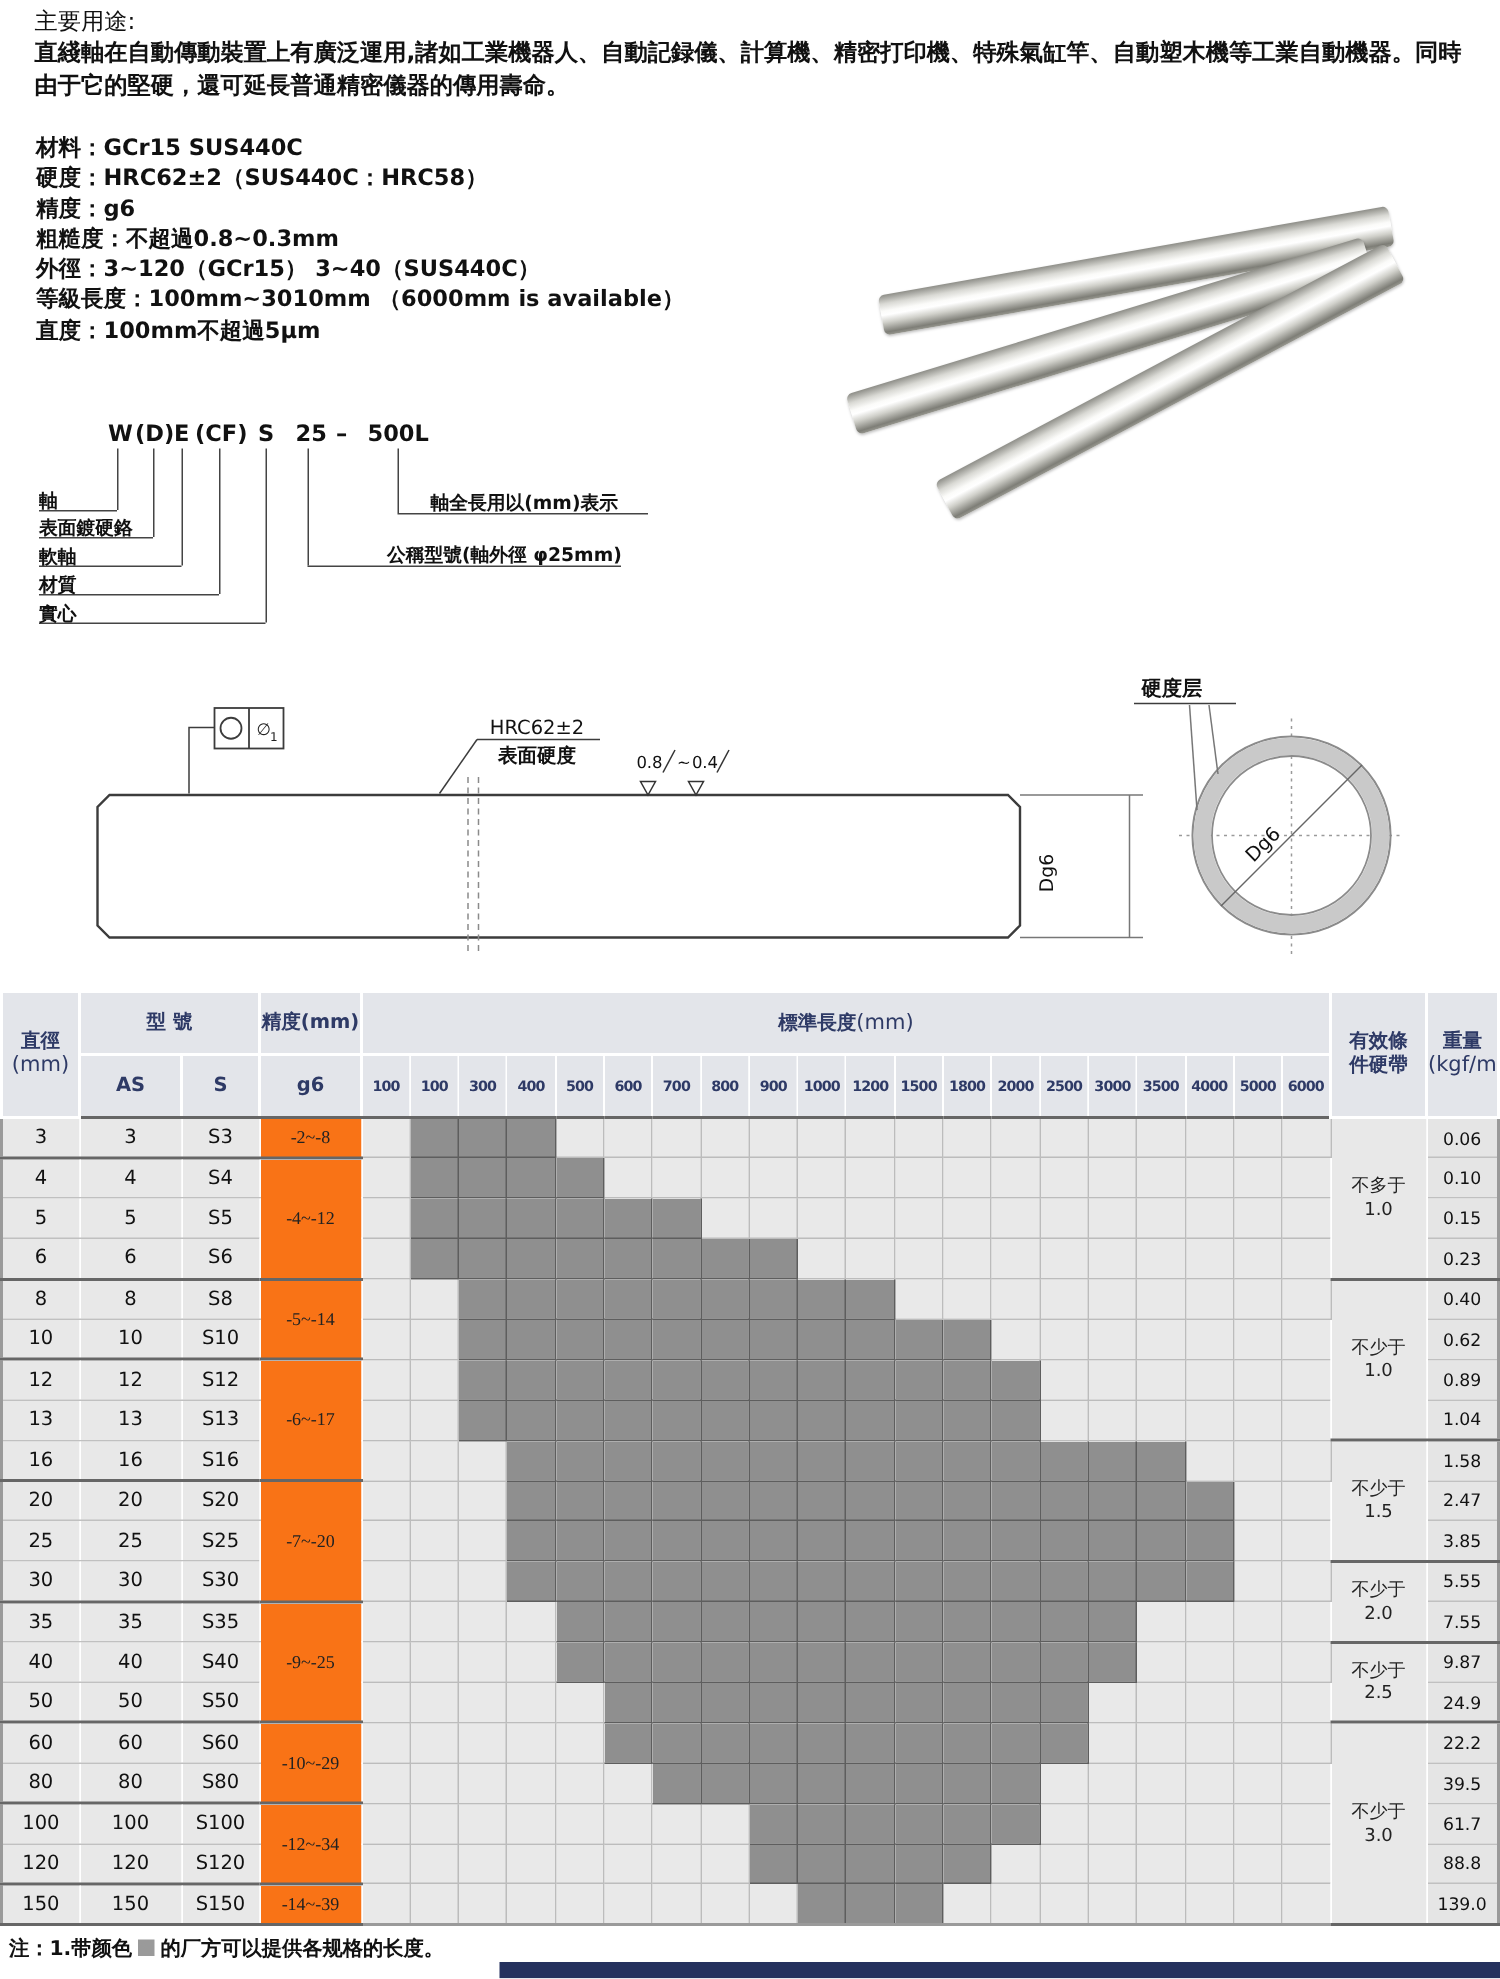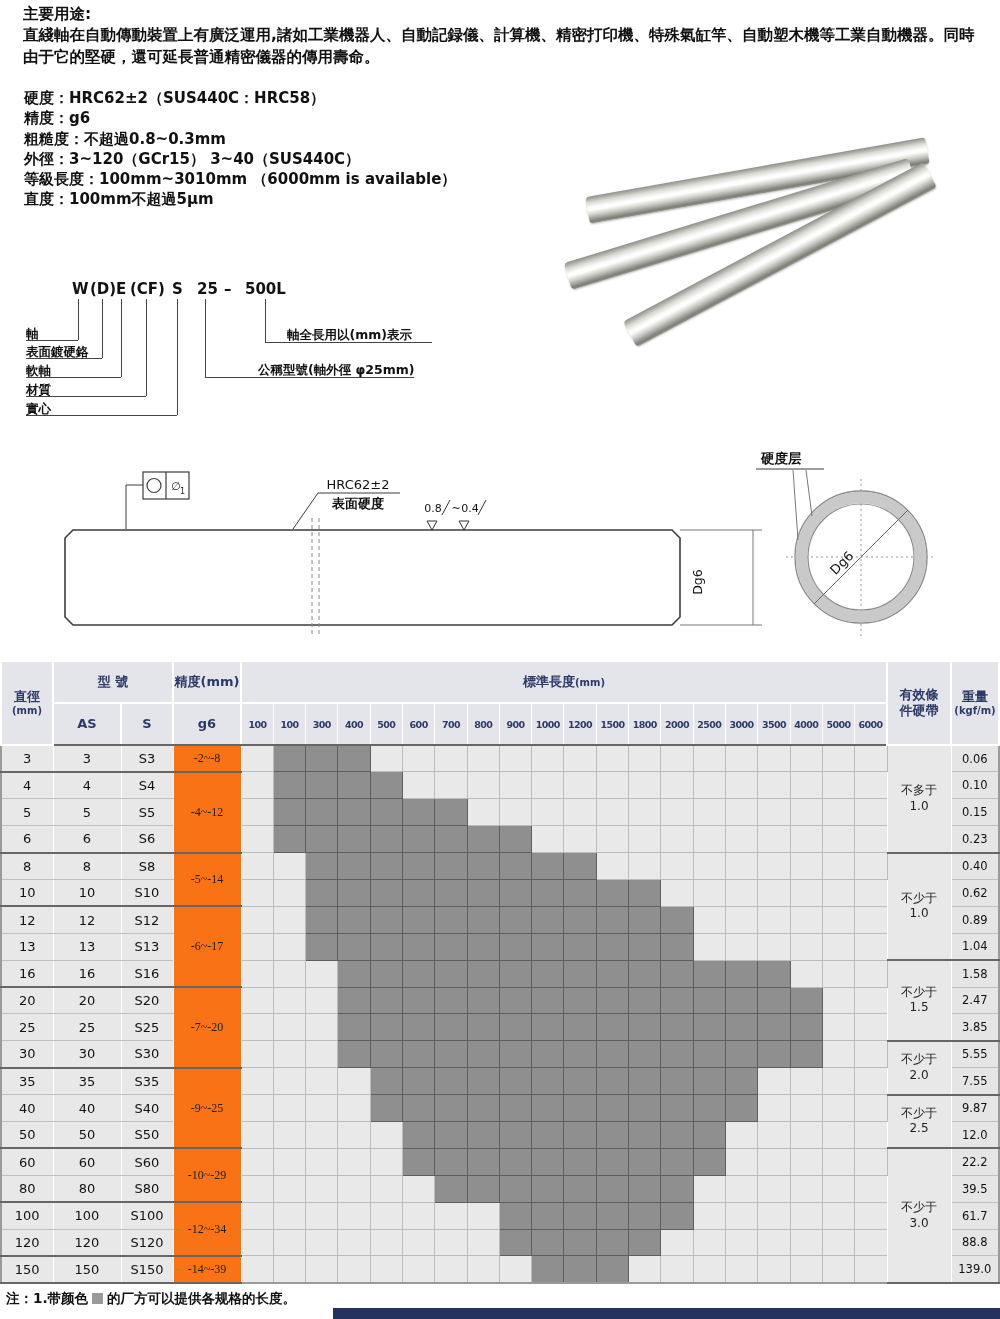--- a/index.html
+++ b/index.html
@@ -1,37 +1,37 @@
 <!DOCTYPE html>
 <html><head>
 <meta charset="utf-8">
 <style>
   html,body{margin:0;padding:0;background:#fff;}
   #canvas{position:relative;width:1000px;height:1319px;background:#fff;overflow:hidden;
           font-family:"DejaVu Sans",sans-serif;color:#111;}
   .abs{position:absolute;}
   
-  #intro-title{left:23px;top:4px;font-size:15.5px;font-weight:bold;}
+  #intro-title{left:23px;top:4px;font-size:15.5px;font-weight:normal;}
   #intro-body{left:23px;top:24px;width:965px;font-size:15.5px;line-height:1.42;font-weight:bold;}
   #specs{left:24px;top:88px;font-size:15px;line-height:20.3px;font-weight:bold;}
   
   .rod{position:absolute;border-radius:4px;
        background:linear-gradient(to bottom,#8e8e88 0%,#d9d9d4 22%,#fbfbf9 40%,#ffffff 50%,#d0d0ca 68%,#7e7e77 92%,#97978f 100%);
        box-shadow:0 1px 2px rgba(0,0,0,.25);}
   
   .pnpart{position:absolute;font-size:15px;font-weight:bold;white-space:nowrap;}
   .vline{position:absolute;width:1px;background:#444;}
   .hline{position:absolute;height:1px;background:#444;}
   .pnlabel{position:absolute;font-size:12.5px;font-weight:bold;white-space:nowrap;}
   
   #spec-table{left:0;top:660px;width:1000px;}
   #spec-table table{border-collapse:collapse;table-layout:fixed;width:1000px;border:2px solid #9a9a9a;}
   #spec-table th,#spec-table td{padding:0;margin:0;text-align:center;vertical-align:middle;overflow:hidden;}
   .hd{background:#e3e5ea;color:#2e3a66;font-weight:bold;border:2px solid #fff;font-size:13px;line-height:1.2;}
-  .hd .unit{font-size:10px;font-weight:bold;}
+  .hd .unit{font-size:14px;font-weight:normal;}
   .lenhd{background:#e3e5ea;color:#2e3a66;font-weight:bold;font-size:9.5px;letter-spacing:-0.6px;
          border:1px solid #fff;}
   thead tr:last-child th{border-bottom:2px solid #666;}
   .lab{background:#e8e8e8;border:1px solid #fff;border-bottom:1px solid #c0c0c0;font-size:13px;color:#111;}
   .g6c{background:#f97316;border:1px solid #fff;border-bottom:1px solid #c0c0c0;font-size:12px;color:#222;font-family:Liberation Serif, serif;}
   .hardc{background:#e8e8e8;border:1px solid #fff;border-bottom:1px solid #c0c0c0;font-size:12px;color:#222;line-height:1.3;}
   .wt{background:#e5e5e5;border:1px solid #fff;border-bottom:1px solid #c0c0c0;font-size:11.5px;color:#111;}
   .len{border:1px solid #bcbcbc;background:#e9e9e9;}
   .len.on{background:#8f8f8f;border:1px solid #5e5e5e;}
   .thick{border-bottom:2px solid #666 !important;}
@@ -45,20 +45,21 @@
 </style>
 </head>
 <body>
 
 <div id="canvas">
 
   <div class="abs" id="intro-title">主要用途:</div>
   <div class="abs" id="intro-body">直綫軸在自動傳動裝置上有廣泛運用,諸如工業機器人、自動記録儀、計算機、精密打印機、特殊氣缸竿、自動塑木機等工業自動機器。同時由于它的堅硬，還可延長普通精密儀器的傳用壽命。</div>
 
   <div class="abs" id="specs">
+      <div>材料：GCr15  SUS440C</div>
       <div>硬度：HRC62±2（SUS440C：HRC58）</div>
       <div>精度：g6</div>
       <div>粗糙度：不超過0.8~0.3mm</div>
       <div>外徑：3~120（GCr15）  3~40（SUS440C）</div>
       <div>等級長度：100mm~3010mm （6000mm is available）</div>
       <div>直度：100mm不超過5μm</div>
     </div>
 
   <div class="abs" style="left:540px;top:115px;width:460px;height:230px;">
     <div class="rod" style="left:45px;top:52px;width:345px;height:27px;transform:rotate(-10deg);"></div>
@@ -625,21 +626,21 @@
             <td class="len on"></td>
             <td class="len on"></td>
             <td class="len on"></td>
             <td class="len on"></td>
             <td class="len on"></td>
             <td class="len"></td>
             <td class="len"></td>
             <td class="len"></td>
             <td class="len"></td>
             <td class="len"></td>
-            <td class="wt thick">12.0</td>
+            <td class="wt thick">24.9</td>
           </tr>
           <tr class="table-row">
             <td class="lab">60</td>
             <td class="lab">60</td>
             <td class="lab">S60</td>
             <td class="g6c thick" rowspan="2">-10~-29</td>
             <td class="len"></td>
             <td class="len"></td>
             <td class="len"></td>
             <td class="len"></td>

